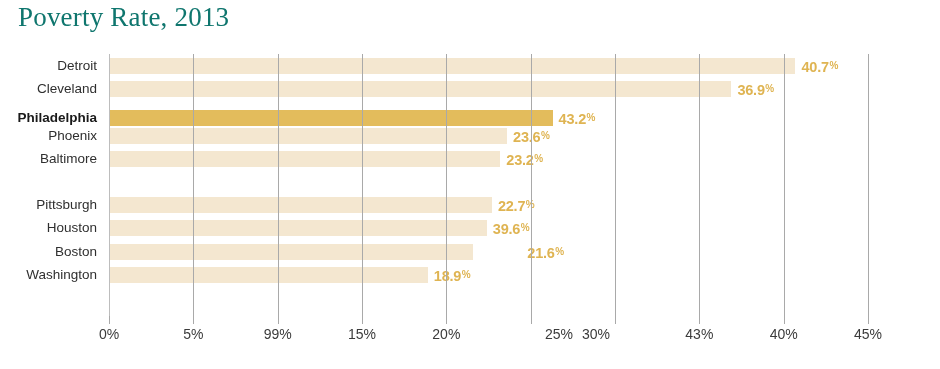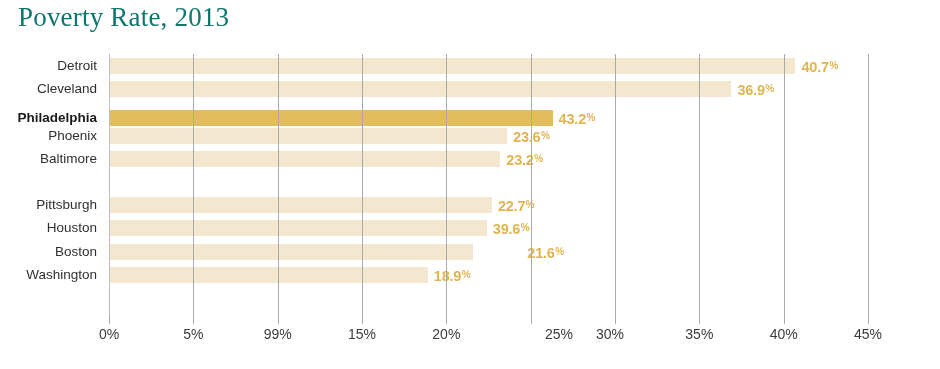--- a/index.html
+++ b/index.html
@@ -210,24 +210,24 @@
         <div class="tick-mark" style="left: 362.005px;"></div>
         <div class="tick-label" style="left: 362.005px;">15%</div>
         <div class="gridline" style="left: 446.34px;"></div>
         <div class="tick-mark" style="left: 446.34px;"></div>
         <div class="tick-label" style="left: 446.34px; text-align: right;">20%</div>
         <div class="gridline" style="left: 530.675px;"></div>
         <div class="tick-mark" style="left: 530.675px;"></div>
         <div class="tick-label" style="left: 559px;">25%</div>
         <div class="gridline" style="left: 615.01px;"></div>
         <div class="tick-mark" style="left: 615.01px;"></div>
-        <div class="tick-label" style="left: 610px;">30%</div>
+        <div class="tick-label" style="left: 596px;">30%</div>
         <div class="gridline" style="left: 699.345px;"></div>
         <div class="tick-mark" style="left: 699.345px;"></div>
-        <div class="tick-label" style="left: 699.345px;">35%</div>
+        <div class="tick-label" style="left: 699.345px;">43%</div>
         <div class="gridline" style="left: 783.68px;"></div>
         <div class="tick-mark" style="left: 783.68px;"></div>
         <div class="tick-label" style="left: 783.68px;">40%</div>
         <div class="gridline" style="left: 868.015px;"></div>
         <div class="tick-mark" style="left: 868.015px;"></div>
         <div class="tick-label" style="left: 868.015px;">45%</div>
       </div>
   </div>
 
 </div>

